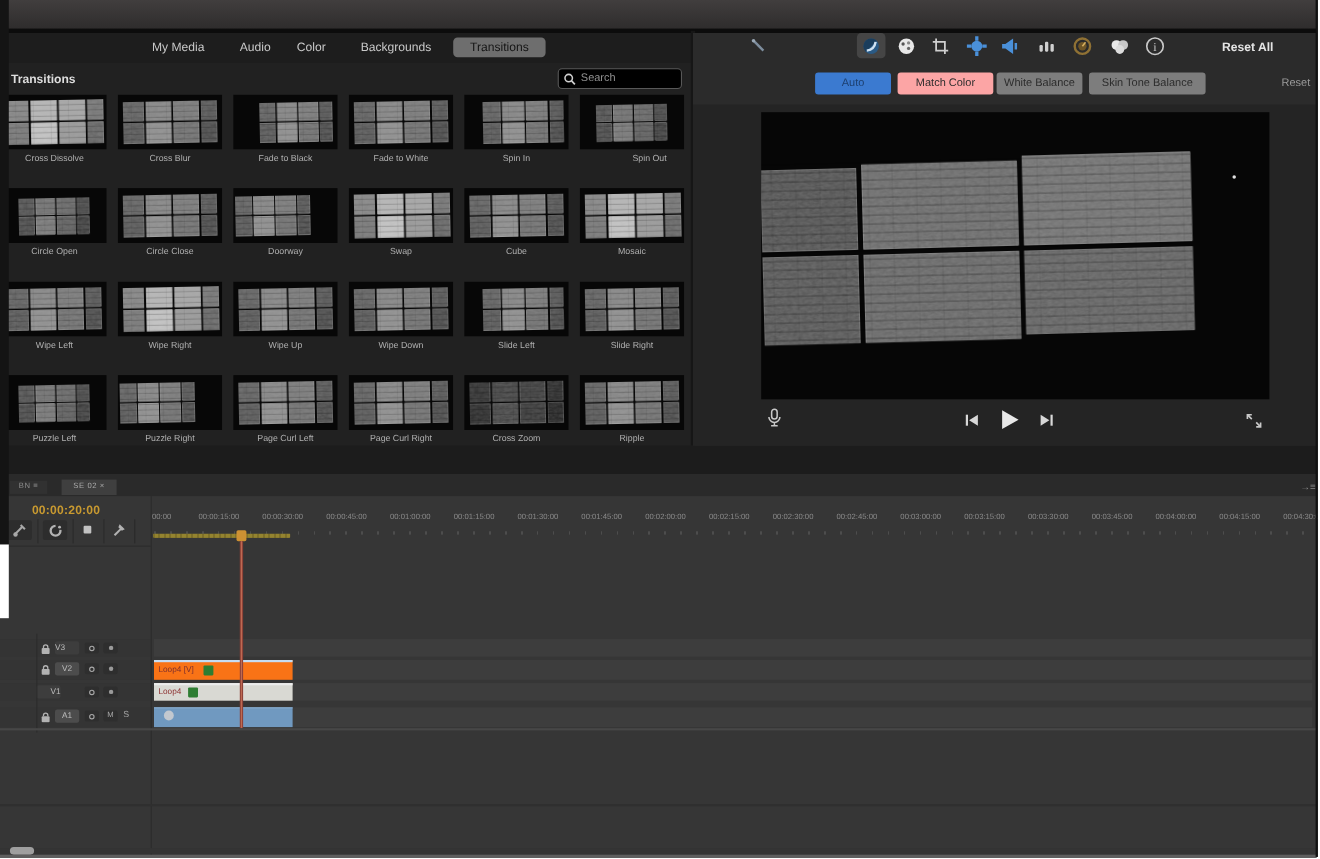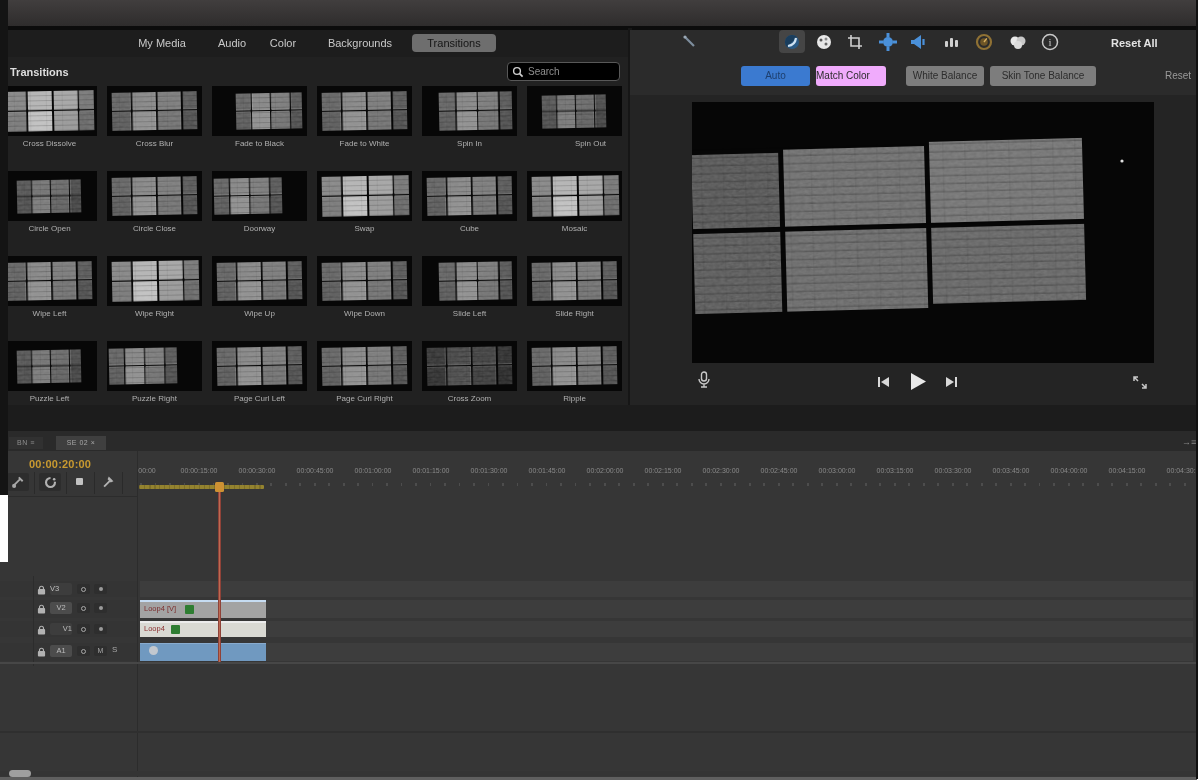--- a/index.html
+++ b/index.html
@@ -455,21 +455,21 @@
         <circle cx="7" cy="9" r="4.5" fill="#e8e8e8"></circle>
         <circle cx="13" cy="9" r="4.5" fill="#c8c8c8"></circle>
         <circle cx="10" cy="13" r="4" fill="#dcdcdc"></circle>
       </svg>
 <svg class="abs" style="left:410px;top:2px" width="20" height="20" viewBox="0 0 20 20">
         <circle cx="10" cy="10" r="7.5" fill="none" stroke="#c8c8c8" stroke-width="1.5"></circle>
         <text x="10" y="14" font-size="11" fill="#c8c8c8" text-anchor="middle" font-family="Liberation Serif">i</text>
       </svg>
 <div class="abs" style="left:481px;top:7px;color:#e4e4e4;font-size:11px;font-weight:bold">Reset All</div>
 <div class="abs" style="left:111px;top:36px;width:69px;height:20px;background:#3b7ad0;color:#1d3f6e;font-size:10px;text-align:center;line-height:20px;border-radius:3px">Auto</div>
-<div class="abs" style="left:186px;top:36px;width:70px;height:20px;background:#f0abfc;color:#2c2c2c;font-size:10px;line-height:20px;border-radius:3px">Match Color</div>
+<div class="abs" style="left:186px;top:36px;width:87px;height:20px;background:#fca5a5;color:#2c2c2c;font-size:10px;text-align:center;line-height:20px;border-radius:3px">Match Color</div>
 <div class="abs" style="left:276px;top:36px;width:78px;height:20px;background:#7d7d7d;color:#2c2c2c;font-size:10px;text-align:center;line-height:20px;border-radius:3px">White Balance</div>
 <div class="abs" style="left:360px;top:36px;width:106px;height:20px;background:#7d7d7d;color:#2c2c2c;font-size:10px;text-align:center;line-height:20px;border-radius:3px">Skin Tone Balance</div>
 <div class="abs" style="left:535px;top:40px;color:#9a9a9a;font-size:10px">Reset</div>
 <div class="abs" style="left:62px;top:72px;width:462px;height:261px;background:#060606">
 <svg width="462" height="261" viewBox="0 0 462 261">
 <g transform="translate(0,36) rotate(-1.5 196 85)">
 <rect x="1" y="12" width="87" height="74" fill="#909090" filter="url(#ptex)"></rect>
 <rect x="93" y="9" width="141" height="77" fill="#a5a5a5" filter="url(#ptex)"></rect>
 <rect x="239" y="5" width="153" height="81" fill="#aaaaaa" filter="url(#ptex)"></rect>
 <rect x="1" y="91" width="87" height="80" fill="#949494" filter="url(#ptex)"></rect>
@@ -577,38 +577,38 @@
 <div class="abs" style="left:77px;top:172px;width:13px;height:10px;background:#2e2e2e;border-radius:2px">
         <div class="abs" style="left:4px;top:2.5px;width:5px;height:5px;border:1px solid #a8a8a8;border-radius:50%"></div>
       </div>
 <div class="abs" style="left:94px;top:172px;width:13px;height:10px;background:#2e2e2e;border-radius:2px">
         <div class="abs" style="left:4.5px;top:3px;width:4px;height:4px;background:#9a9a9a;border-radius:50%"></div>
       </div>
 <svg class="abs" style="left:37px;top:194px" width="9" height="10" viewBox="0 0 10 11">
         <rect x="1" y="4.5" width="8" height="6" rx="1" fill="#b2b2b2"></rect>
         <path d="M2.8 4.5 v-1 a2.2 2.2 0 0 1 4.4 0 v1" fill="none" stroke="#b2b2b2" stroke-width="1.3"></path>
       </svg>
-<div class="abs" style="left:50px;top:192px;width:22px;height:12px;background:#3d3d3d;border-radius:2px;color:#bdbdbd;font-size:7.5px;text-align:right;line-height:12px">V1</div>
+<div class="abs" style="left:33px;top:192px;width:22px;height:12px;background:#3d3d3d;border-radius:2px;color:#bdbdbd;font-size:7.5px;text-align:right;line-height:12px">V1</div>
 <div class="abs" style="left:77px;top:193px;width:13px;height:10px;background:#2e2e2e;border-radius:2px">
         <div class="abs" style="left:4px;top:2.5px;width:5px;height:5px;border:1px solid #a8a8a8;border-radius:50%"></div>
       </div>
 <div class="abs" style="left:94px;top:193px;width:13px;height:10px;background:#2e2e2e;border-radius:2px">
         <div class="abs" style="left:4.5px;top:3px;width:4px;height:4px;background:#9a9a9a;border-radius:50%"></div>
       </div>
 <svg class="abs" style="left:37px;top:216px" width="9" height="10" viewBox="0 0 10 11">
         <rect x="1" y="4.5" width="8" height="6" rx="1" fill="#b2b2b2"></rect>
         <path d="M2.8 4.5 v-1 a2.2 2.2 0 0 1 4.4 0 v1" fill="none" stroke="#b2b2b2" stroke-width="1.3"></path>
       </svg>
 <div class="abs" style="left:50px;top:214px;width:22px;height:12px;background:#4c4c4c;border-radius:2px;color:#bdbdbd;font-size:7.5px;text-align:center;line-height:12px">A1</div>
 <div class="abs" style="left:77px;top:215px;width:13px;height:10px;background:#2e2e2e;border-radius:2px">
         <div class="abs" style="left:4px;top:2.5px;width:5px;height:5px;border:1px solid #a8a8a8;border-radius:50%"></div>
       </div>
 <div class="abs" style="left:94px;top:215px;width:13px;height:10px;background:#2e2e2e;border-radius:2px;color:#a8a8a8;font-size:7px;text-align:center;line-height:10px">M</div>
 <div class="abs" style="left:112px;top:214px;color:#a8a8a8;font-size:8px">S</div>
-<div class="abs" style="left:140px;top:169px;width:126px;height:18px;background:#a3a3a3;border-top:2px solid #c6dcf2">
+<div class="abs" style="left:140px;top:169px;width:126px;height:18px;background:#f97316;border-top:2px solid #c6dcf2">
         <div class="abs" style="left:4px;top:2px;color:#7c2e2e;font-size:7.5px">Loop4 [V]</div>
         <div class="abs" style="left:45px;top:3px;width:9px;height:9px;background:#2e7d32;border-radius:1px"></div>
       </div>
 <div class="abs" style="left:140px;top:190px;width:126px;height:16px;background:#d9d9d3;border-top:2px solid #ececec">
         <div class="abs" style="left:4px;top:1px;color:#8c3030;font-size:7.5px">Loop4</div>
         <div class="abs" style="left:31px;top:2px;width:9px;height:9px;background:#2e7d32;border-radius:1px"></div>
       </div>
 <div class="abs" style="left:140px;top:212px;width:126px;height:18px;background:#7099c0;border-top:1px solid #88abce">
         <div class="abs" style="left:9px;top:2px;width:9px;height:9px;background:#c2c8cf;border-radius:50%"></div>
       </div>

